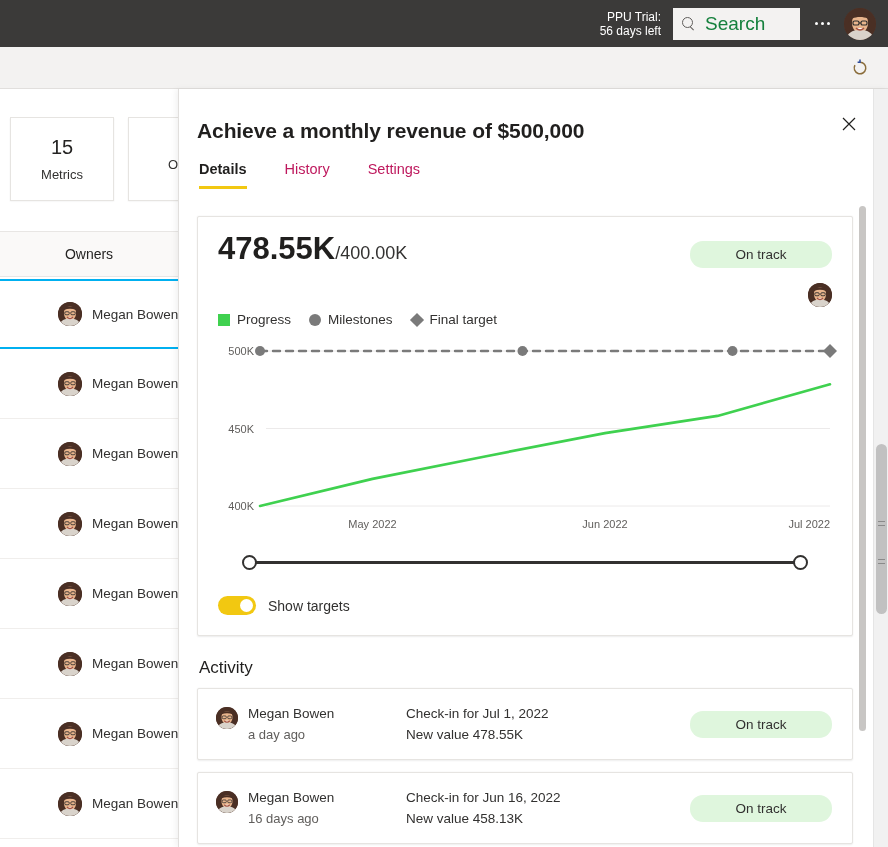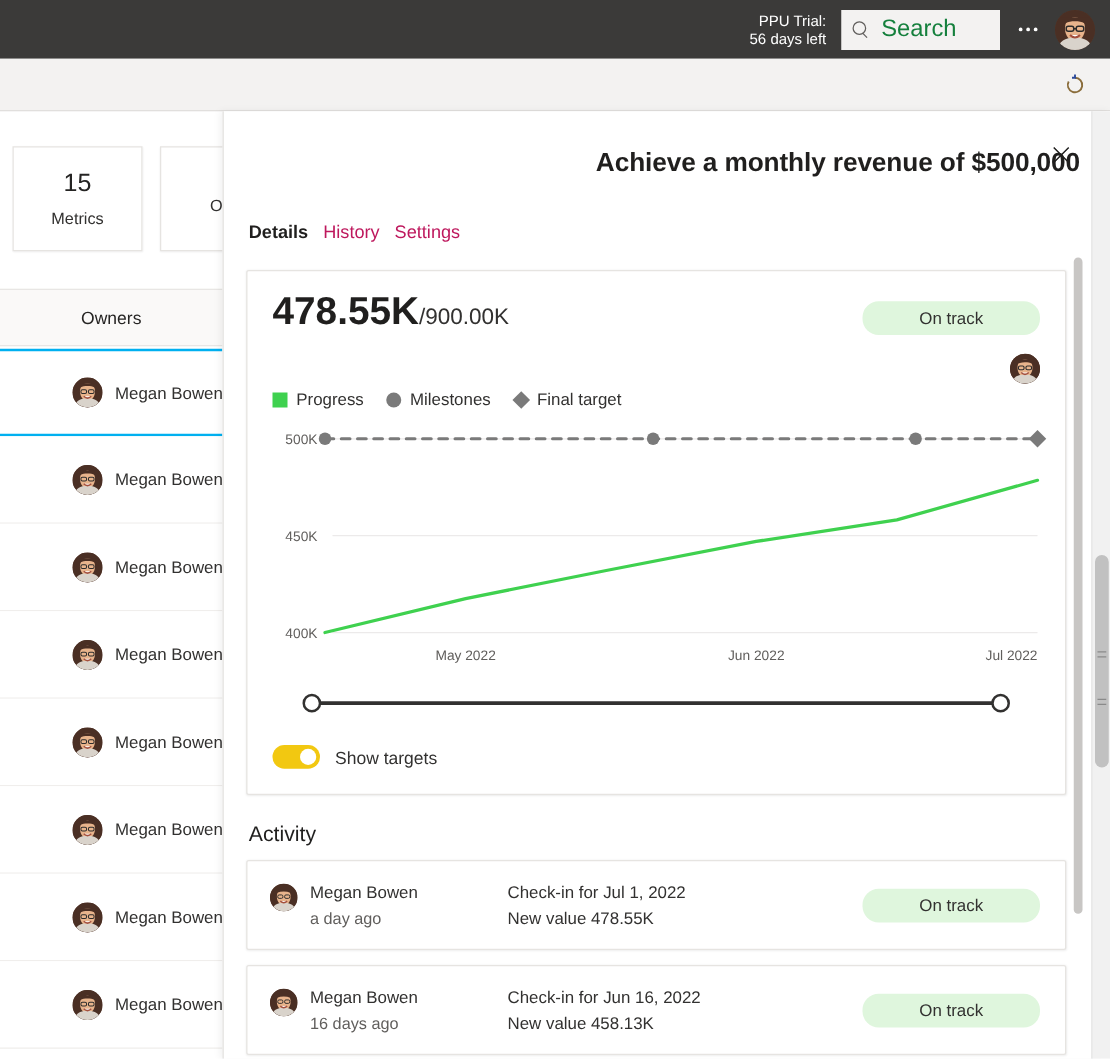--- a/index.html
+++ b/index.html
@@ -102,31 +102,31 @@
 
   
   .panel {
     position: absolute; left: 178px; top: 89px;
     width: 710px; height: 758px;
     background: #ffffff;
     border-left: 1px solid #e1dfdd;
     box-shadow: -2px 0 6px rgba(0,0,0,.06);
     overflow: hidden;
   }
-  .panel-head { position: relative; padding: 18px 24px 0 18px; text-align: right; }
+  .panel-head { position: relative; padding: 18px 24px 0 18px; }
   .panel-title {
     font-size: 21px; color: #201f1e; font-weight: 600; letter-spacing: -0.1px;
     margin: 12px 0 0 0;
   }
   .close-btn {
     position: absolute; right: 24px; top: 20px;
     width: 30px; height: 30px; display: flex; align-items: center; justify-content: center;
   }
   .tabs {
-    display: flex; gap: 12px; margin-top: 34px; padding-left: 2px;
+    display: flex; gap: 38px; margin-top: 17px; padding-left: 2px;
     border-bottom: 1px solid #edebe9; padding-bottom: 12px;
   }
   .tab {
     font-size: 14.5px; color: #be185d; padding-bottom: 9px;
     border-bottom: 3px solid transparent; position: relative; top: 1px;
   }
   .tab.active { color: #201f1e; font-weight: 600; border-bottom-color: #f2c811; }
 
   .panel-body {
     position: absolute; left: 0; top: 111px; width: 710px; height: 647px;
@@ -418,21 +418,21 @@
           <div class="tab">History</div>
           <div class="tab">Settings</div>
         </div>
     </div>
 
     <div class="panel-body">
 
       <div class="metric-card">
         <div class="metric-value-row">
           <span class="metric-current">478.55K</span>
-          <span class="metric-target">/900.00K</span>
+          <span class="metric-target">/400.00K</span>
         </div>
 
         <div class="status-badge">On track</div>
 
         <div class="avatar metric-owner-avatar">
           <svg viewBox="0 0 32 32" aria-hidden="true">
             <rect width="32" height="32" fill="#4a2f24"></rect>
             <path d="M16 6c6 0 8 4 8 9 0 6-4 10-8 10s-8-4-8-10c0-5 2-9 8-9z" fill="#e8b48c"></path>
             <path d="M4 6h24v9c-2-4-6-6-12-6S6 11 4 15z" fill="#4a2f24"></path>
             <path d="M2 32c1-7 6-10 14-10s13 3 14 10z" fill="#d9d3cb"></path>

